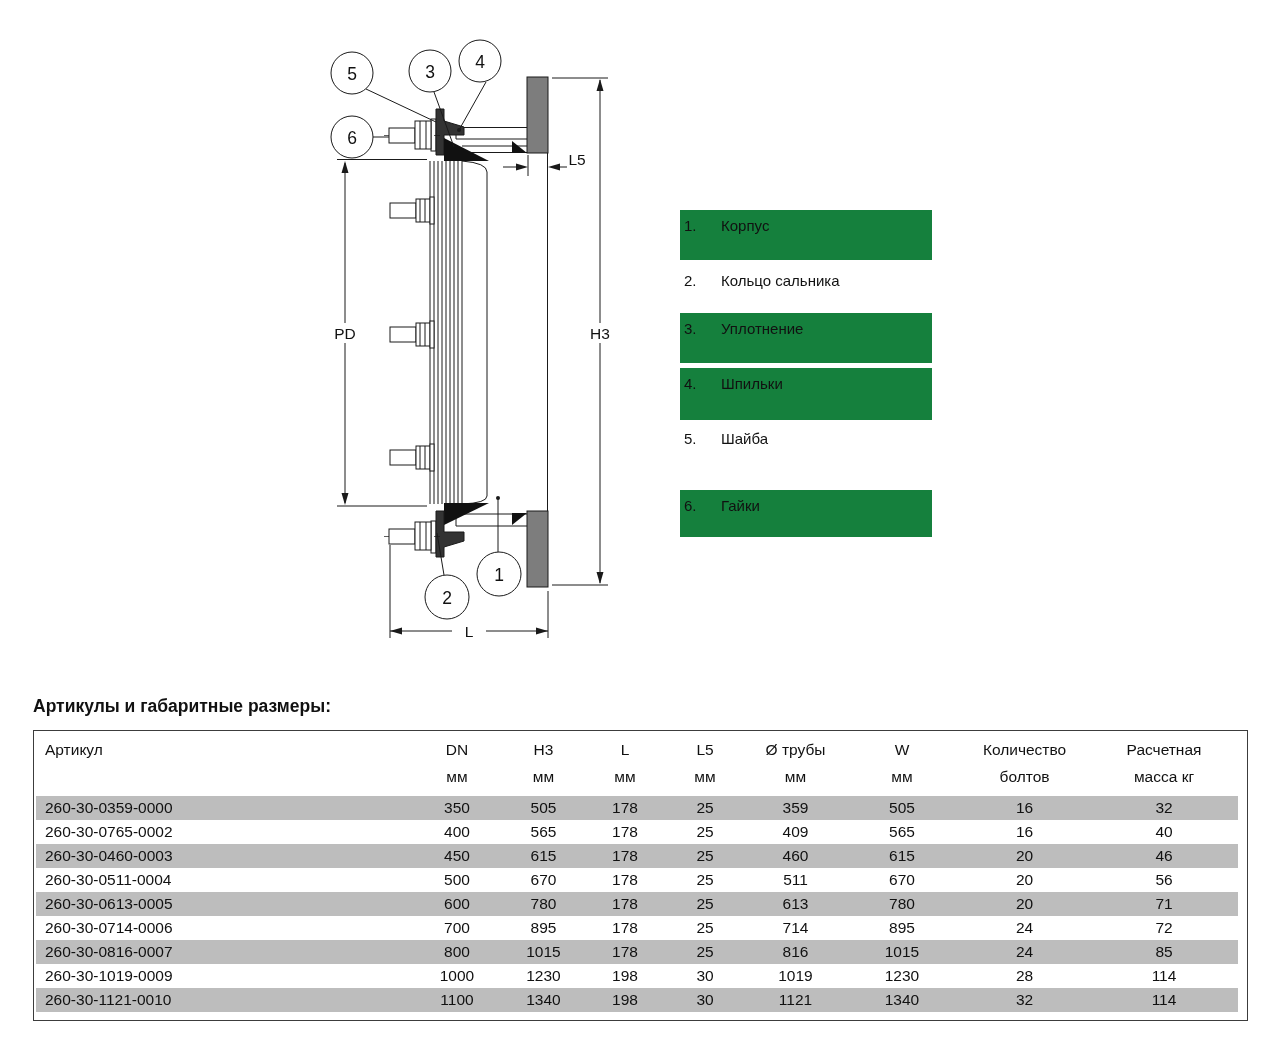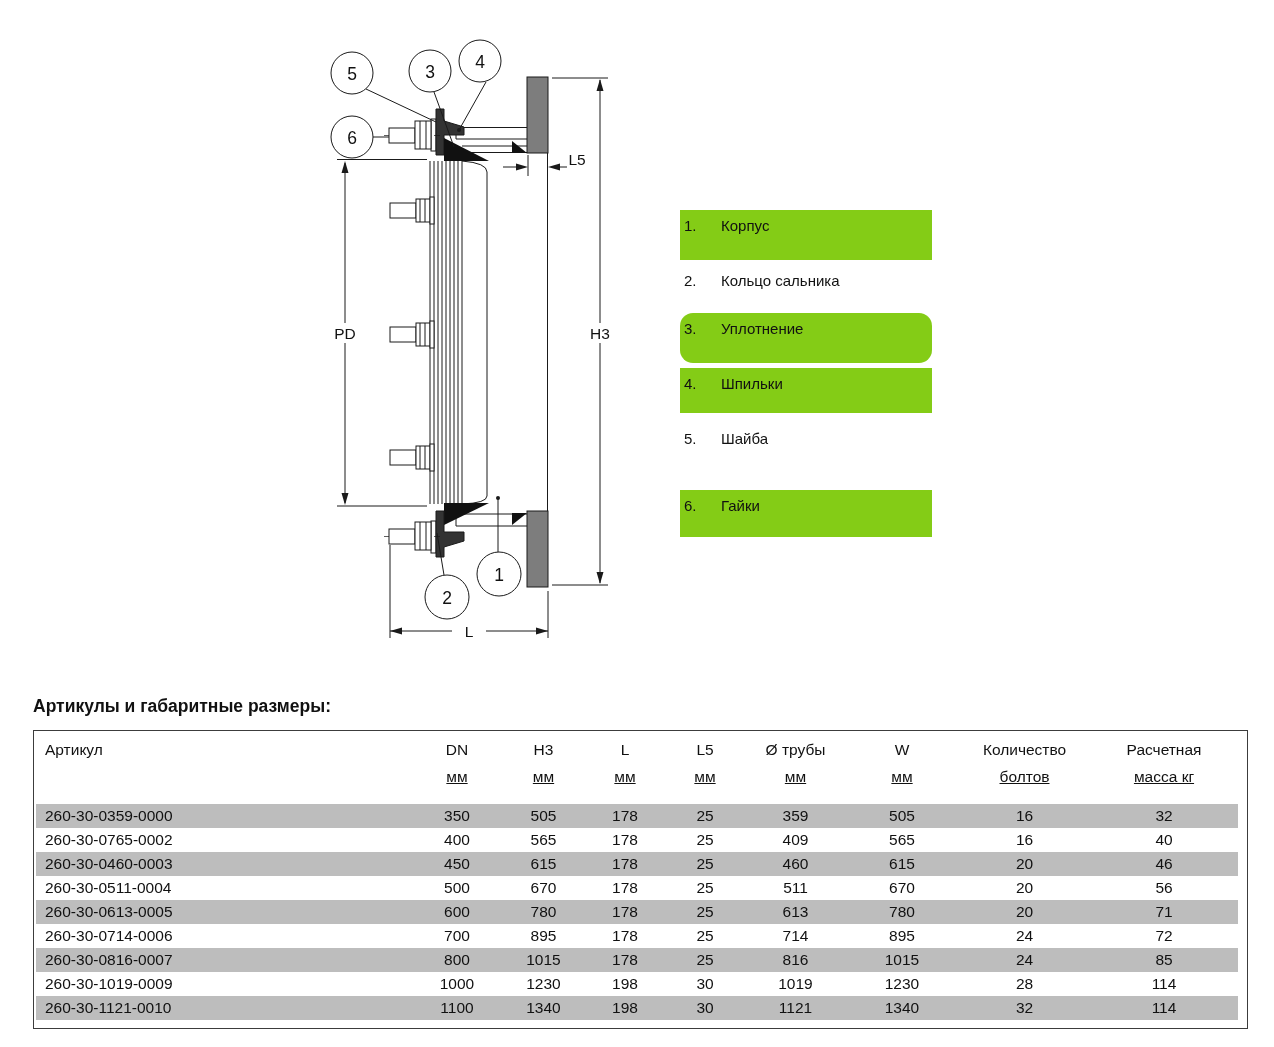--- a/index.html
+++ b/index.html
@@ -5,37 +5,37 @@
   html,body{margin:0;padding:0;background:#ffffff;}
   body{width:1274px;height:1047px;position:relative;font-family:"Liberation Sans",sans-serif;color:#111;}
   #page{position:absolute;inset:0;background:#fff;}
 
   
   #diagram{position:absolute;left:0;top:0;width:660px;height:660px;}
 
   
   .legend-item{position:absolute;left:680px;width:252px;box-sizing:border-box;
                font-size:15px;padding:7px 0 0 4px;}
-  .legend-item.shaded{background:#84cc16;}
+  .legend-item.shaded{background:#15803d;}
   .legend-num{display:inline-block;width:37px;}
   #legend-1{top:210px;height:50px;}
   #legend-2{top:265px;height:40px;}
-  #legend-3{top:313px;height:50px;border-radius:13px;}
-  #legend-4{top:368px;height:45px;}
+  #legend-3{top:313px;height:50px;}
+  #legend-4{top:368px;height:52px;}
   #legend-5{top:423px;height:40px;}
   #legend-6{top:490px;height:47px;}
 
   
   #table-block{position:absolute;left:33px;top:684px;width:1215px;}
   #table-title{font-size:17.5px;font-weight:bold;margin:12px 0 13px 0;}
   #table-frame{border:1px solid #3c3c3c;padding:0 9px 8px 2px;box-sizing:border-box;}
   table{width:100%;border-collapse:collapse;table-layout:fixed;font-size:15.5px;}
   thead th{font-weight:normal;vertical-align:top;text-align:center;padding:0;}
   .col-label{padding-top:10px;}
-  .col-unit{padding-top:9px;padding-bottom:18px;min-height:18px;text-decoration:underline;}
+  .col-unit{padding-top:9px;padding-bottom:10px;min-height:18px;}
   thead th:first-child{text-align:left;}
   thead th:first-child .col-label{padding-left:9px;}
   tbody td{height:24px;padding:0;text-align:center;vertical-align:middle;}
   tbody td:first-child{text-align:left;padding-left:9px;}
   tbody tr:nth-child(odd) td{background:#bdbdbd;}
 </style>
 </head>
 <body>
 
 <div id="page">

